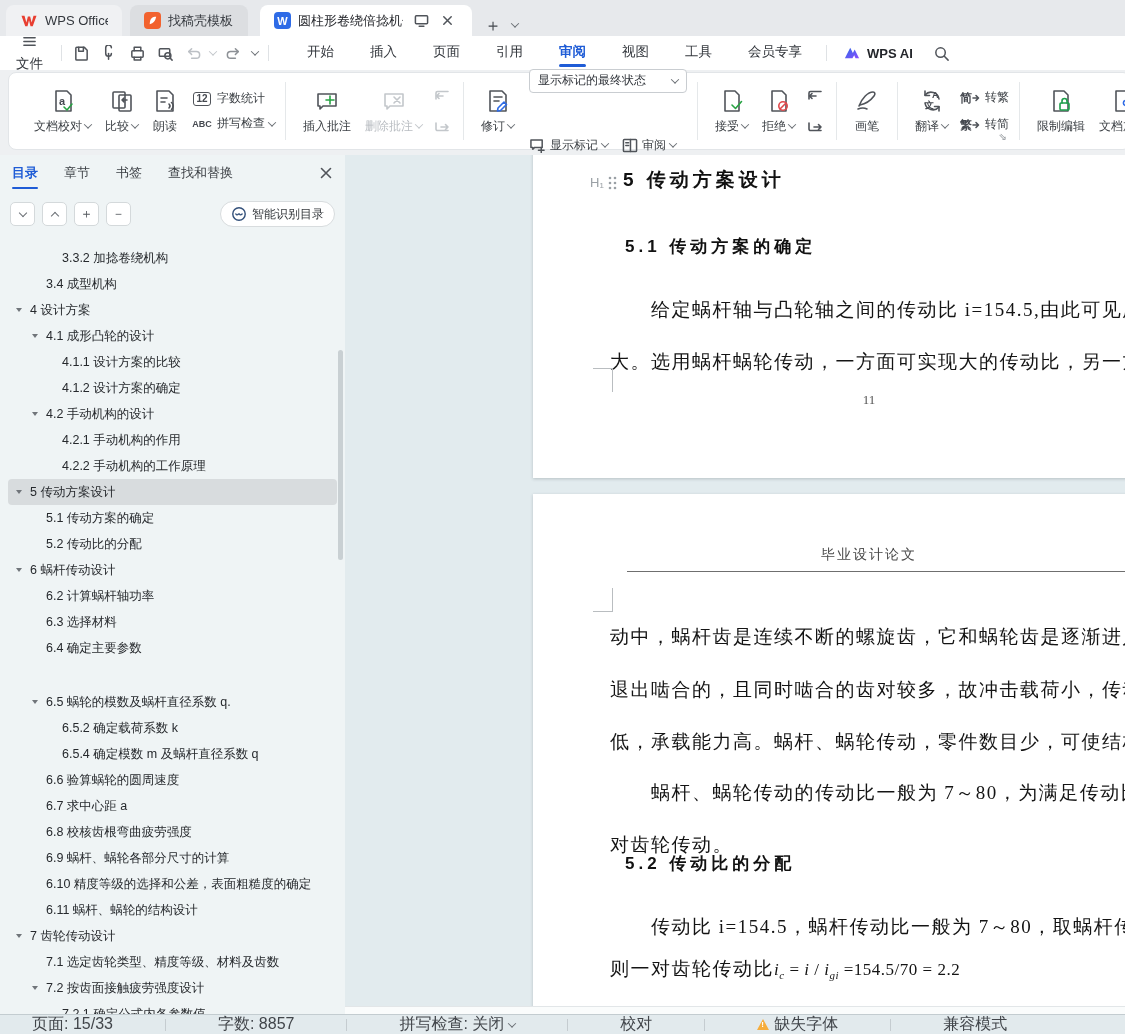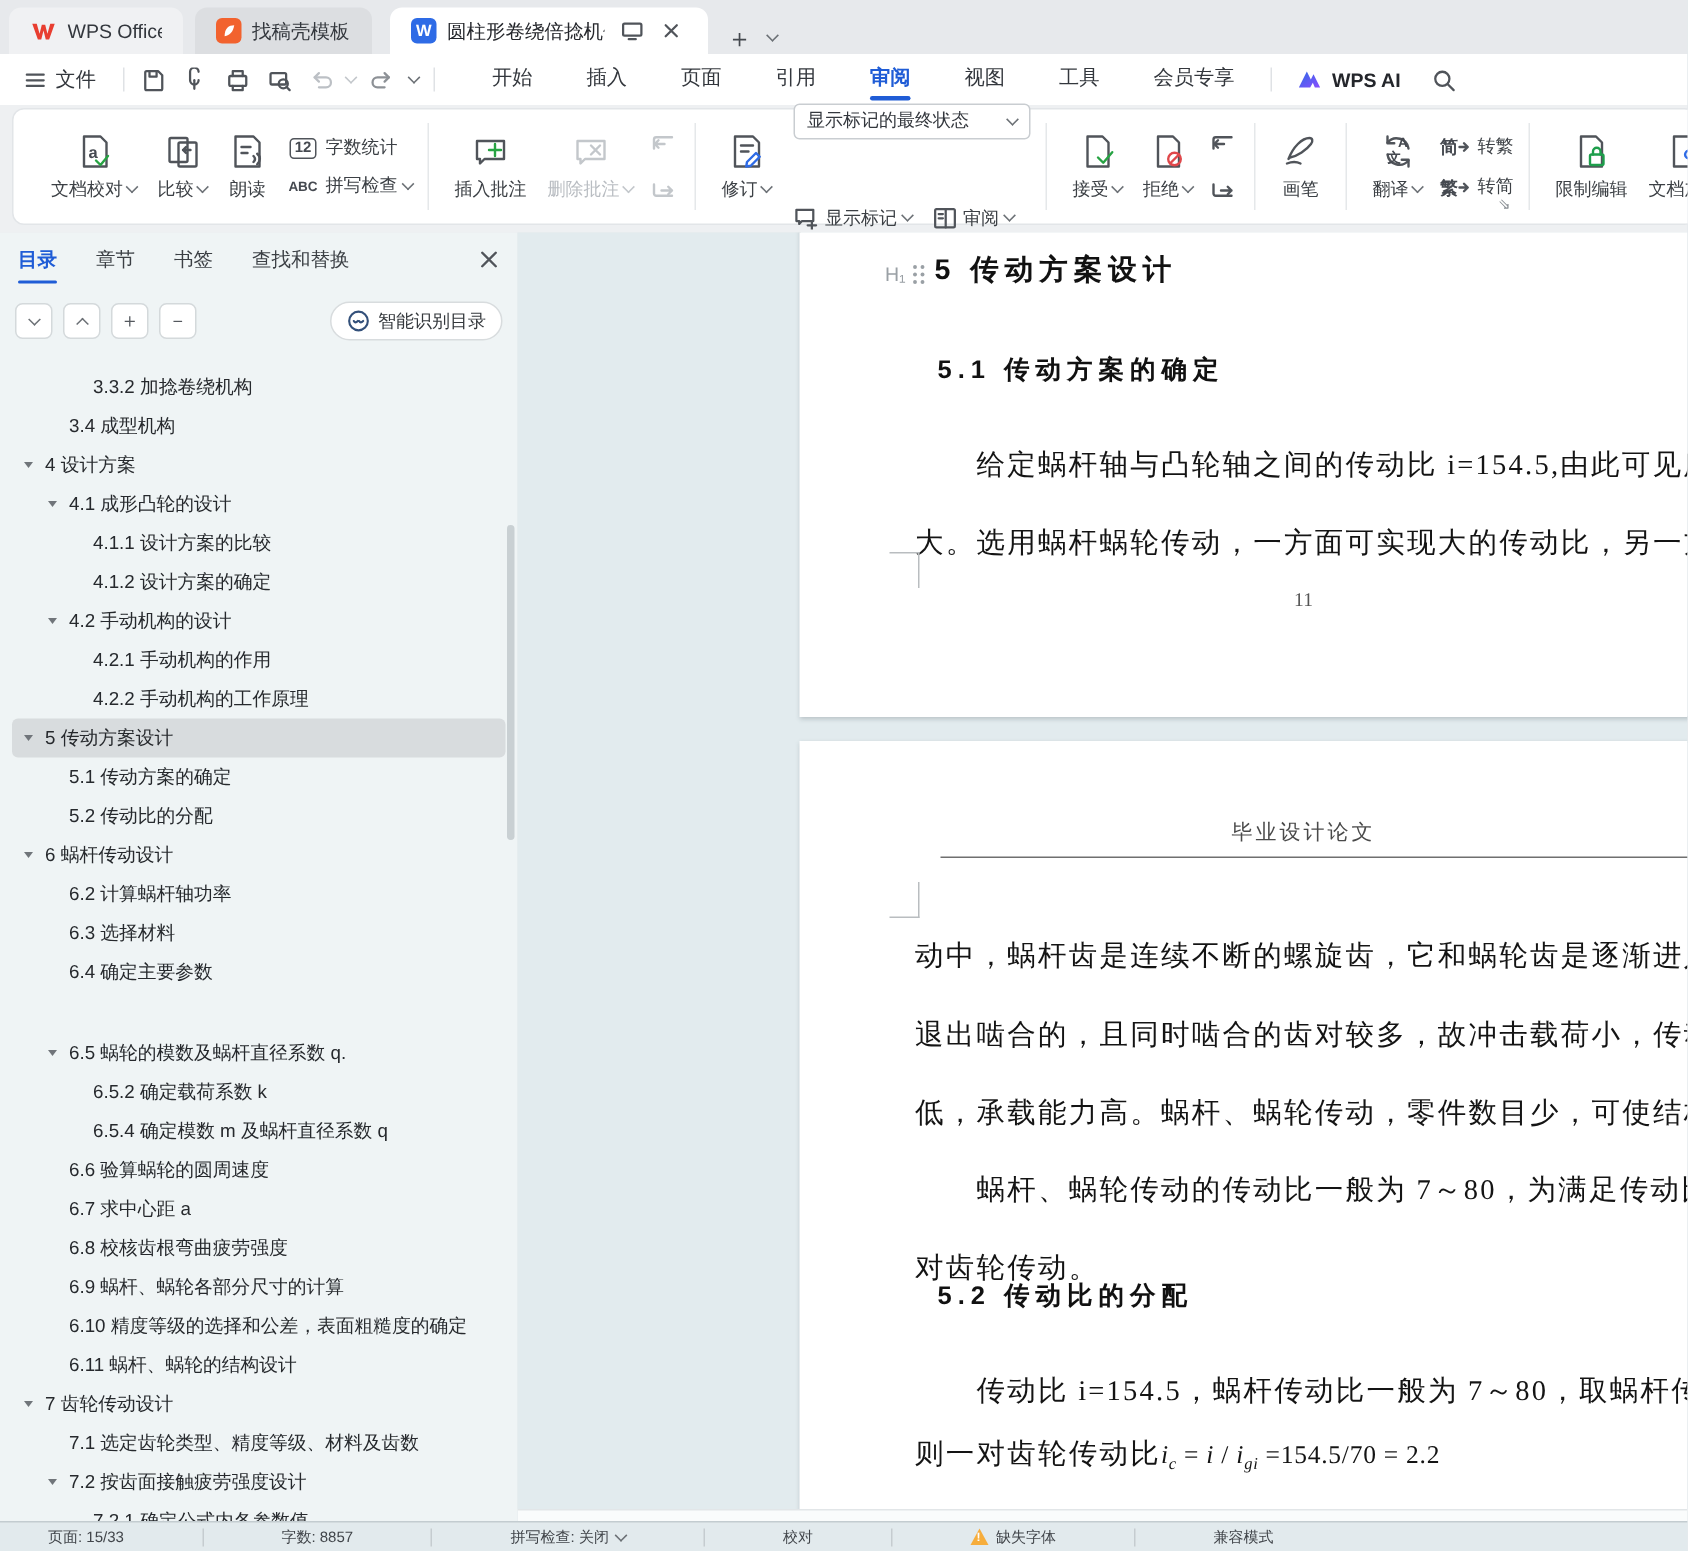--- a/index.html
+++ b/index.html
@@ -14,21 +14,21 @@
   .tab.active { background:#ffffff; margin-left:12px; width:212px; color:#24262b; }
   .tab .title { white-space:nowrap; overflow:hidden; flex:1; }
   .logo-w { width:18px; height:18px; flex:none; }
   .sq-ico { width:17px; height:17px; border-radius:4px; flex:none; display:flex; align-items:center; justify-content:center; color:#fff; font-size:11px; font-weight:bold; }
   .tab-tools { display:flex; align-items:center; gap:4px; color:#5c6065; }
   .tbtn { width:22px; height:22px; display:flex; align-items:center; justify-content:center; border-radius:4px; }
   .plusbtn { font-size:17px; color:#44484e; margin-left:10px; }
 
   
   .menubar { position:absolute; left:0; top:36px; width:1125px; height:34px; background:#ffffff; display:flex; align-items:center; font-size:13.5px; color:#33373d; }
-  .m-file { display:flex; align-items:center; gap:6px; padding:0 12px 0 16px; }
+  .m-file { display:flex; align-items:center; gap:6px; padding:0 12px 0 16px;flex-direction:column; }
   .m-sep { width:1px; height:16px; background:#dfe2e5; margin:0 6px; }
   .qbar { display:flex; align-items:center; gap:2px; }
   .qbtn { width:26px; height:24px; display:flex; align-items:center; justify-content:center; border-radius:4px; color:#54585e; }
   .qbtn.dis { color:#bcc0c5; }
   .m-tabs { display:flex; align-items:center; margin-left:14px; }
   .m-tab { padding:0 18px; height:34px; line-height:32px; position:relative; cursor:default; }
   .m-tab.on { color:#1f5cd6; font-weight:bold; }
   .m-tab.on::after { content:""; position:absolute; left:18px; right:18px; bottom:3px; height:3px; border-radius:2px; background:#1f5cd6; }
   .wpsai { display:flex; align-items:center; gap:6px; font-size:13px; font-weight:bold; color:#24262b; margin-left:10px; }
   .searchbtn { margin-left:16px; color:#44484e; }
@@ -84,21 +84,21 @@
   .corner-br { position:absolute; width:20px; height:24px; border-bottom:1px solid #b9bdc0; border-right:1px solid #b9bdc0; }
   .pagenum { position:absolute; width:100%; text-align:center; font-family:"Liberation Serif",serif; font-size:13px; color:#555; }
   .runhead { position:absolute; width:100%; text-align:center; font-size:14px; color:#4a4a4a; letter-spacing:2px; font-family:"Liberation Serif",serif; }
   .runrule { position:absolute; left:94px; right:0; height:0; border-top:1.5px solid #6f6f6f; }
   .formula { font-family:"Liberation Serif","DejaVu Serif",serif; font-style:italic; letter-spacing:0.5px; }
   .formula sub { font-size:11px; }
   .formula .up { font-style:normal; }
   .hscroll { position:absolute; left:0; right:0; bottom:0; height:8px; background:#fafcfc; border-top:1px solid #e2e6e8; }
 
   
-  .statusbar { position:absolute; left:0; top:1014px; width:1125px; height:20px; background:#e2eaed; border-top:1px solid #c3ccd0; display:flex; align-items:center; font-size:10px; color:#41454a; padding-left:18px;gap:38px; }
+  .statusbar { position:absolute; left:0; top:1014px; width:1125px; height:20px; background:#e2eaed; border-top:1px solid #c3ccd0; display:flex; align-items:center; font-size:16px; color:#41454a; padding-left:18px;gap:38px; }
   .st-item { display:flex; align-items:center; gap:5px; padding:0 14px; }
   .st-sep { width:1px; height:12px; background:#c5ccd0; }
   .warn-tri { width:0; height:0; border-bottom:11px solid #f6ad3c; border-left:6.5px solid transparent; border-right:6.5px solid transparent; position:relative; }
   .warn-tri::after { content:"!"; position:absolute; left:-2px; top:1px; font-size:8px; color:#fff; font-weight:bold; }
 
   svg.lin { stroke:#50545a; fill:none; stroke-width:1.6; stroke-linecap:round; stroke-linejoin:round; }
 </style>
 </head>
 <body>
 

